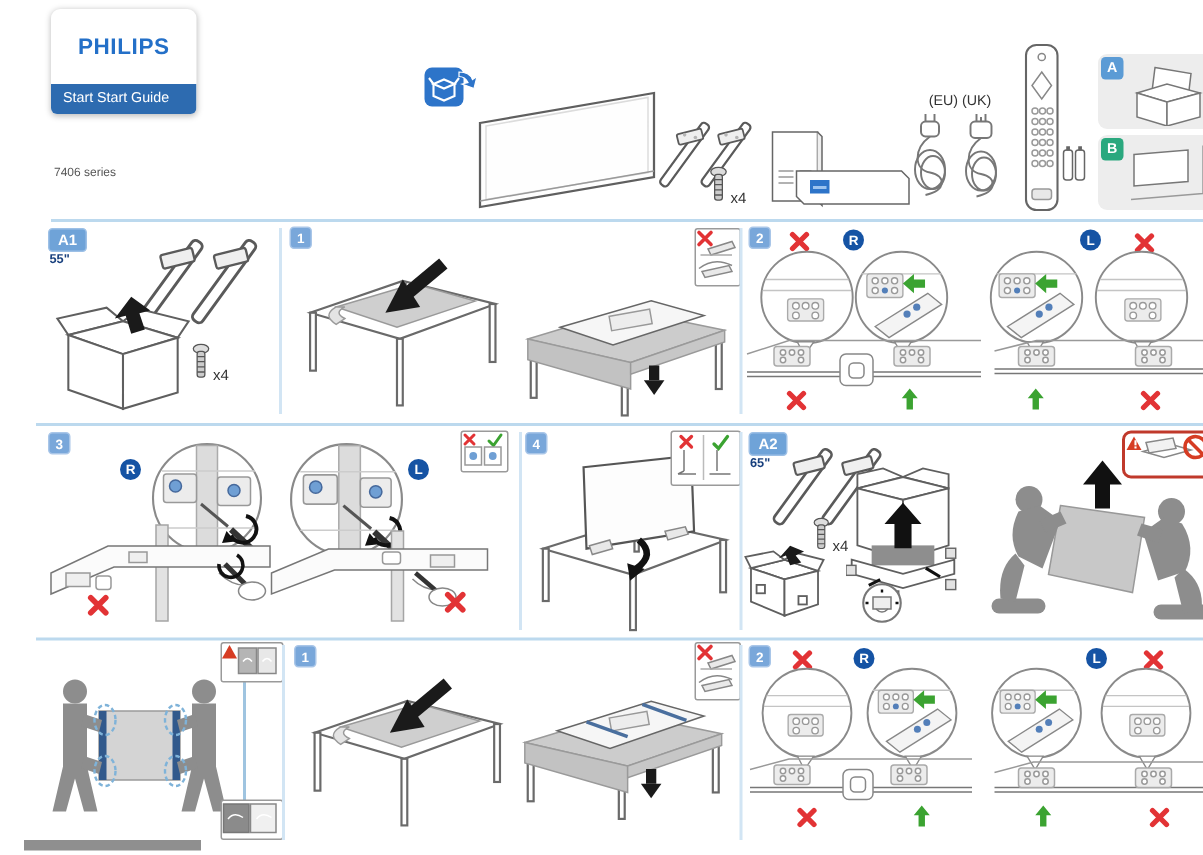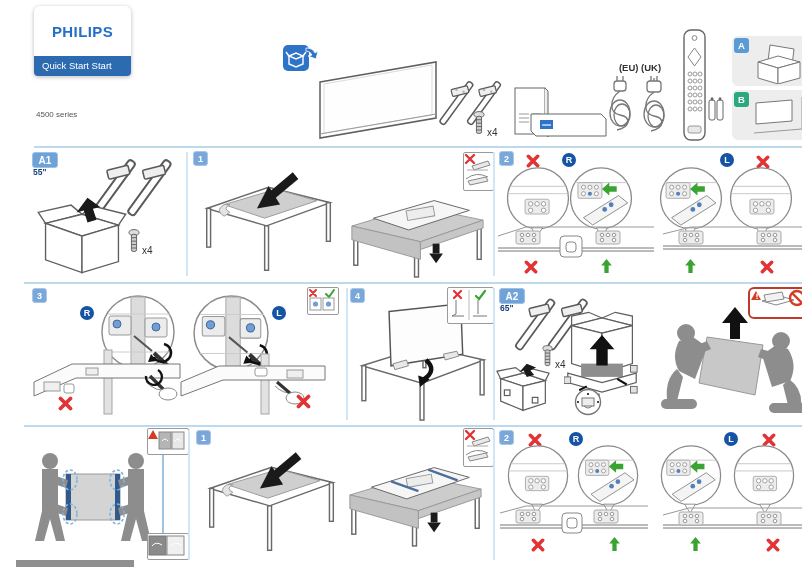--- a/index.html
+++ b/index.html
@@ -24,33 +24,33 @@
             font-size:9px;display:flex;align-items:center;justify-content:center;}
   .ab-badge{width:15px;height:15px;border-radius:3px;color:#fff;font-weight:bold;font-size:9.5px;
             display:flex;align-items:center;justify-content:center;}
   
   .hdiv{height:2px;background:#bcd9ee;}
   .vdiv{width:2px;background:#d2e5f4;}
   .panel{background:#ededed;border-radius:6px;}
   .inset{background:#fff;border:1px solid #9a9a9a;border-radius:2px;}
   .inset-red{background:#fff;border:2px solid #c0392b;border-radius:6px;}
   .x4{font-size:10px;color:#333;}
-  .plugs{font-size:9.5px;color:#333;font-weight:bold;}
+  .plugs{font-size:9.5px;color:#333;}
   .bottom-bar{background:#8f8f8f;}
 </style>
 </head>
 <body>
 
 <div class="page">
 
   <div class="abs logo-card">
     <div class="logo-word">PHILIPS</div>
-    <div class="band-mid">Quick Start Start</div>
-  </div>
-  <div class="abs series">4500 series</div>
+    <div class="band-mid">Start Start Guide</div>
+  </div>
+  <div class="abs series">7406 series</div>
 
   <div class="abs" style="left:266px;top:42px">
     <svg width="38" height="32" viewBox="0 0 38 32">
       <rect x="1" y="3" width="26" height="26" rx="5" fill="#2d74c9"></rect>
       <g stroke="#fff" stroke-width="1.4" fill="none">
         <polygon points="7,14 14,11 21,14 14,17"></polygon>
         <path d="M7 14 V22 L14 25 L21 22 V14"></path>
         <path d="M7 14 L4 10 M21 14 L24 10"></path>
       </g>
       <path d="M24 6 q7 0 9 5 l3 -2 -2 8 -8 -3 4 -1 q-2 -4 -6 -4 z" fill="#2d74c9" stroke="#fff" stroke-width="0.8"></path>

